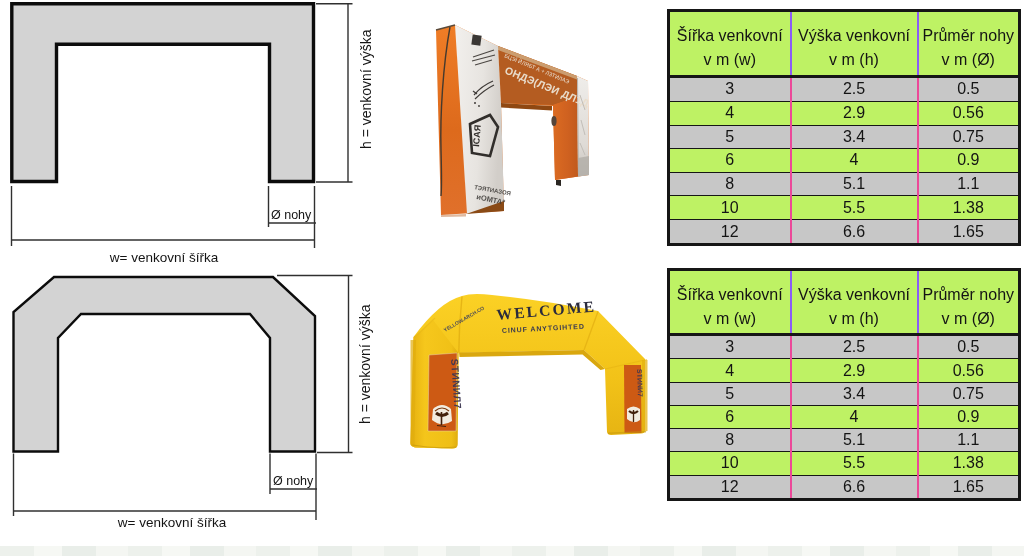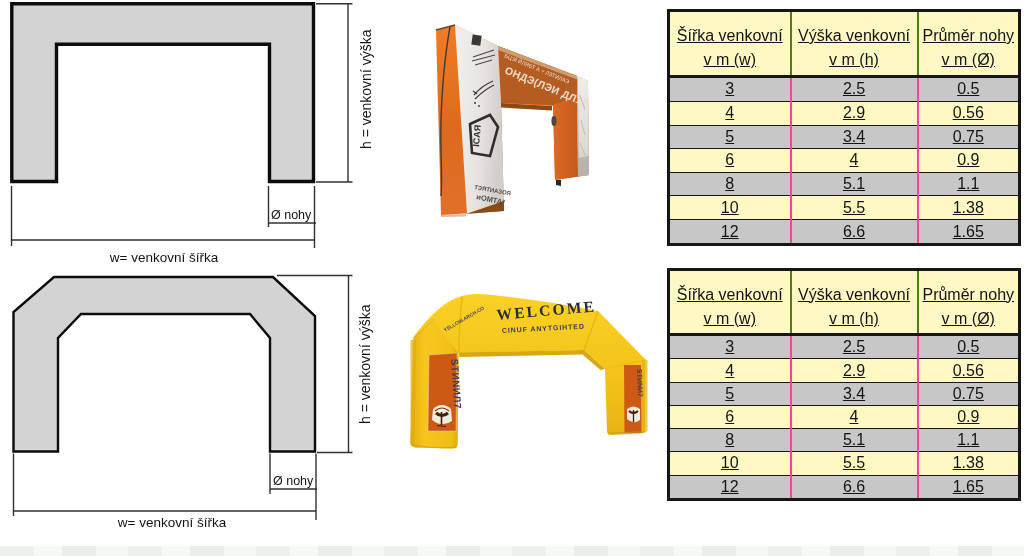--- a/index.html
+++ b/index.html
@@ -1,20 +1,20 @@
 <!DOCTYPE html>
 <html><head>
 <meta charset="utf-8">
 <style>
 html,body{margin:0;padding:0;background:#fff;}
 .page{position:relative;width:1024px;height:556px;background:#fff;overflow:hidden;font-family:"Liberation Sans",sans-serif;}
 .abs{position:absolute;}
-table.spec{position:absolute;left:667px;border-collapse:collapse;table-layout:fixed;background:#fef9c3;border:3px solid #161616;color:#141414;text-decoration:underline;}
+table.spec{position:absolute;left:667px;border-collapse:collapse;table-layout:fixed;background:#bef264;border:3px solid #161616;color:#141414;}
 table.spec td,table.spec th{padding:0;text-align:center;vertical-align:middle;font-weight:normal;}
-table.spec th{border-left:2px solid #4d7c0f;border-bottom:3px solid #161616;font-size:16px;line-height:24px;padding-top:9px;}
+table.spec th{border-left:2px solid #8b5cf6;border-bottom:3px solid #161616;font-size:16px;line-height:24px;padding-top:9px;}
 table.spec td{border-left:2px solid #ec4899;border-top:1.5px solid #161616;font-size:16px;}
 table.spec th:first-child,table.spec td:first-child{border-left:none;}
 table.spec tr.g td{background:#c7c7c7;}
 .botstrip{position:absolute;left:0;top:546px;width:1024px;height:10px;
 background:repeating-linear-gradient(90deg,#edf1ec 0 34px,#f6f8f4 34px 62px,#e9eee9 62px 96px,#f4f6f2 96px 128px);}
 </style>
 </head>
 <body>
 <div class="page">
 

